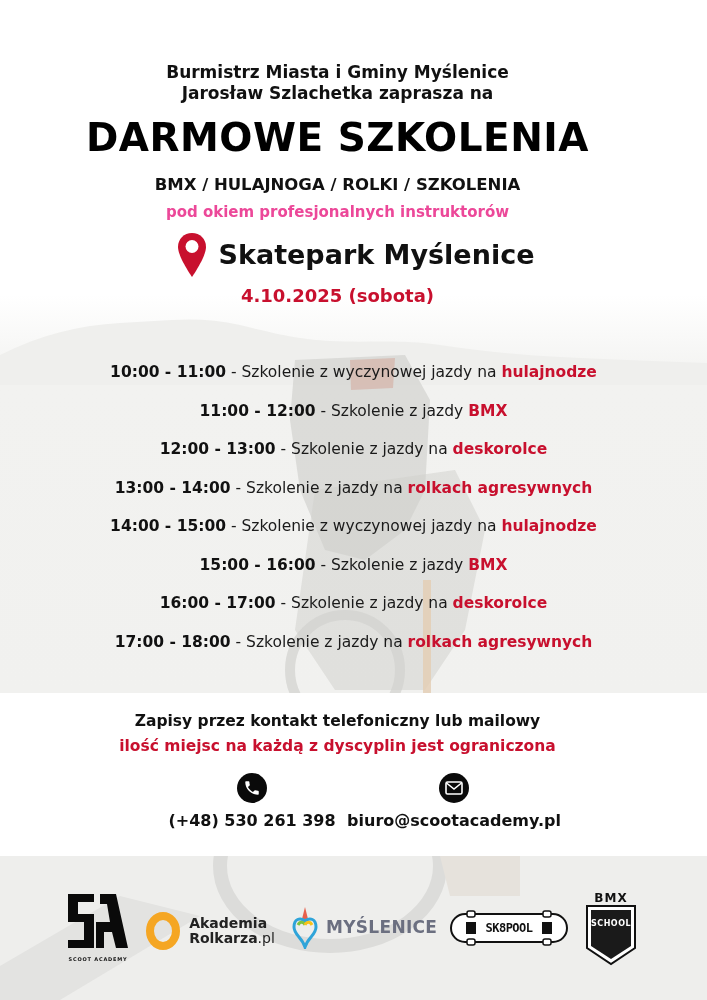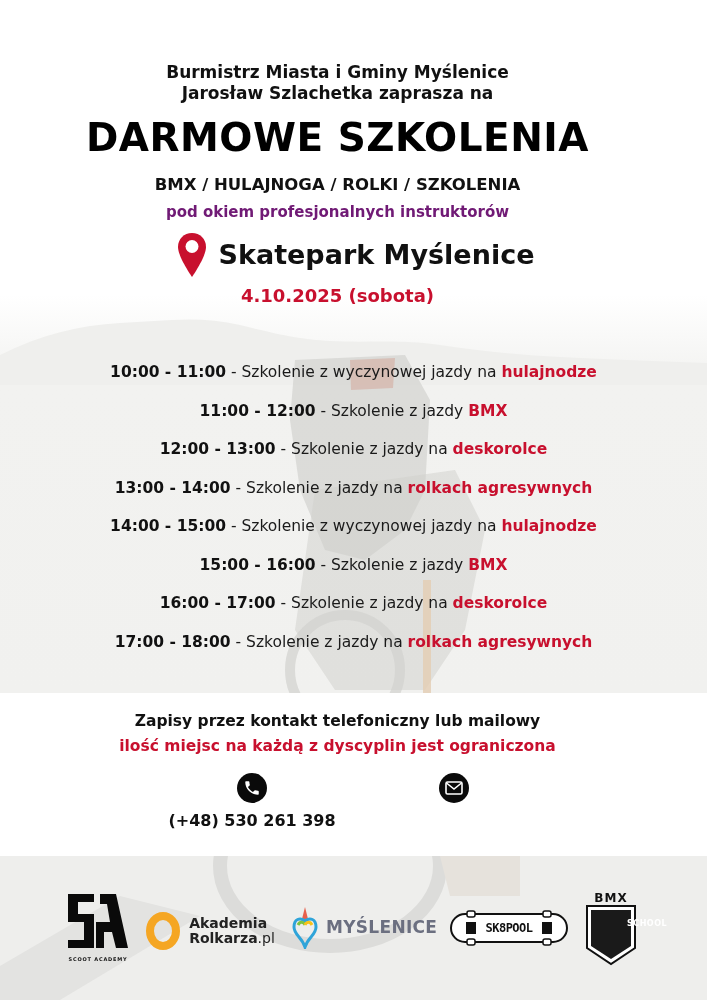--- a/index.html
+++ b/index.html
@@ -25,21 +25,21 @@
   }
   .footer-shadow {
     position: absolute; left: 0; top: 856px; width: 707px; height: 144px;
   }
 
   .center { position: absolute; left: 0; width: 675px; text-align: center; }
 
   .organizer { top: 62px; font-weight: bold; font-size: 17px; line-height: 21px; color: #111; }
   .headline { top: 112px; font-weight: bold; font-size: 39px; line-height: 52px; color: #000; letter-spacing: 0.5px; }
   .disciplines { top: 174px; font-weight: bold; font-size: 16.5px; line-height: 22px; color: #111; }
-  .subtitle { top: 201px; font-weight: bold; font-size: 15px; line-height: 22px; color: #701a75; }
+  .subtitle { top: 201px; font-weight: bold; font-size: 15px; line-height: 22px; color: #ec4899; }
 
   .location-row { position: absolute; top: 232px; left: 2px; width: 707px; display: flex; justify-content: center; align-items: center; gap: 12px; }
   .location-name { font-weight: bold; font-size: 27px; line-height: 40px; color: #111; }
   .pin-icon { width: 30px; height: 46px; display: block; }
   .date { top: 283px; font-weight: bold; font-size: 18px; line-height: 26px; color: #c8102e; }
 
   .schedule { position: absolute; top: 359px; left: 0; width: 707px; }
   .schedule-row { height: 38.5px; line-height: 26px; text-align: center; font-size: 15.5px; white-space: nowrap; }
   .time { font-weight: bold; color: #111; }
   .desc { color: #1a1a1a; }
@@ -119,20 +119,21 @@
       </div>
       <div class="contact-text">(+48) 530 261 398</div>
     </div>
     <div class="contact-item" style="left:345px; width:218px;">
       <div class="contact-icon">
         <svg width="18" height="14" viewBox="0 0 18 14">
             <rect x="1" y="1" width="16" height="12" rx="1.5" fill="none" stroke="#ffffff" stroke-width="1.6"></rect>
             <path d="M1.5,2 L9,8 L16.5,2" fill="none" stroke="#ffffff" stroke-width="1.6"></path>
           </svg>
       </div>
+      <div class="contact-text">biuro@scootacademy.pl</div>
     </div>
   </div>
 
   <div class="logos">
 
     <div class="logo" style="left:66px; top:2px; width:64px; height:70px;">
       <svg width="64" height="60" viewBox="0 0 64 60">
         <path d="M2,2 L28,2 L28,10 L12,10 L12,22 L28,22 L28,56 L2,56 L2,48 L18,48 L18,30 L2,30 Z" fill="#0a0a0a"></path>
         <path d="M34,2 L50,2 L62,56 L50,56 L46,40 L38,40 L38,56 L30,56 L30,30 L44,30 L41,12 L34,12 Z" fill="#0a0a0a"></path>
       </svg>
@@ -171,17 +172,17 @@
       </svg>
       <div style="position:absolute; left:30px; top:8px; width:60px; text-align:center; font-family:'DejaVu Sans Mono', monospace; font-weight:bold; font-size:12px; line-height:20px; color:#111; letter-spacing:-0.5px;">SK8POOL</div>
     </div>
 
     <div class="logo" style="left:583px; top:0px; width:56px; height:80px;">
       <svg width="56" height="76" viewBox="0 0 56 76" style="position:absolute; left:0; top:0;">
         <path d="M4,16 L52,16 L52,58 L28,74 L4,58 Z" fill="#fff" stroke="#111" stroke-width="2"></path>
         <path d="M8,20 L48,20 L48,56 L28,69 L8,56 Z" fill="#1a1a1a"></path>
       </svg>
       <div style="position:absolute; left:0; top:0; width:56px; text-align:center; font-weight:bold; font-size:12px; line-height:16px; color:#111; letter-spacing:1px;">BMX</div>
-      <div style="position:absolute; left:8px; top:28px; width:40px; text-align:center; font-weight:bold; font-size:8px; line-height:12px; color:#fff; letter-spacing:0.5px;margin-left:36px;">SCHOOL</div>
+      <div style="position:absolute; left:8px; top:28px; width:40px; text-align:center; font-weight:bold; font-size:8px; line-height:12px; color:#fff; letter-spacing:0.5px;">SCHOOL</div>
     </div>
   </div>
 
 </div>
 
 </body></html>

